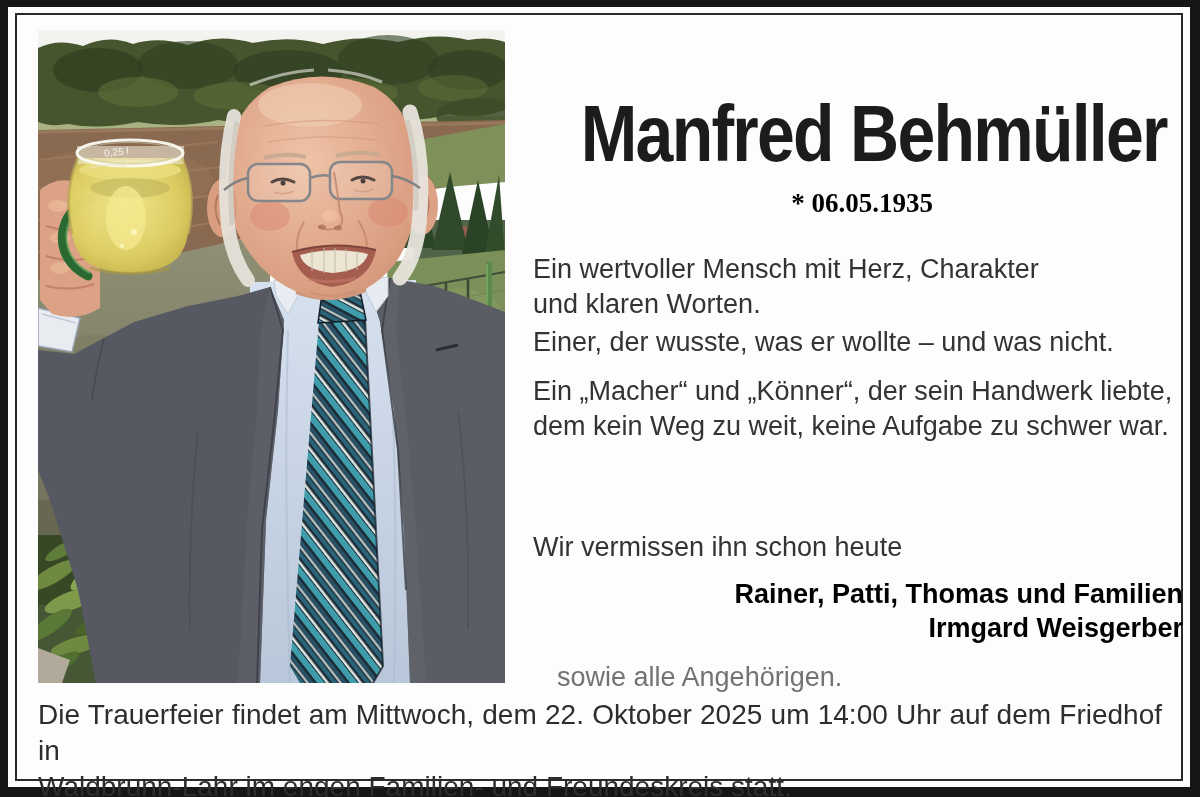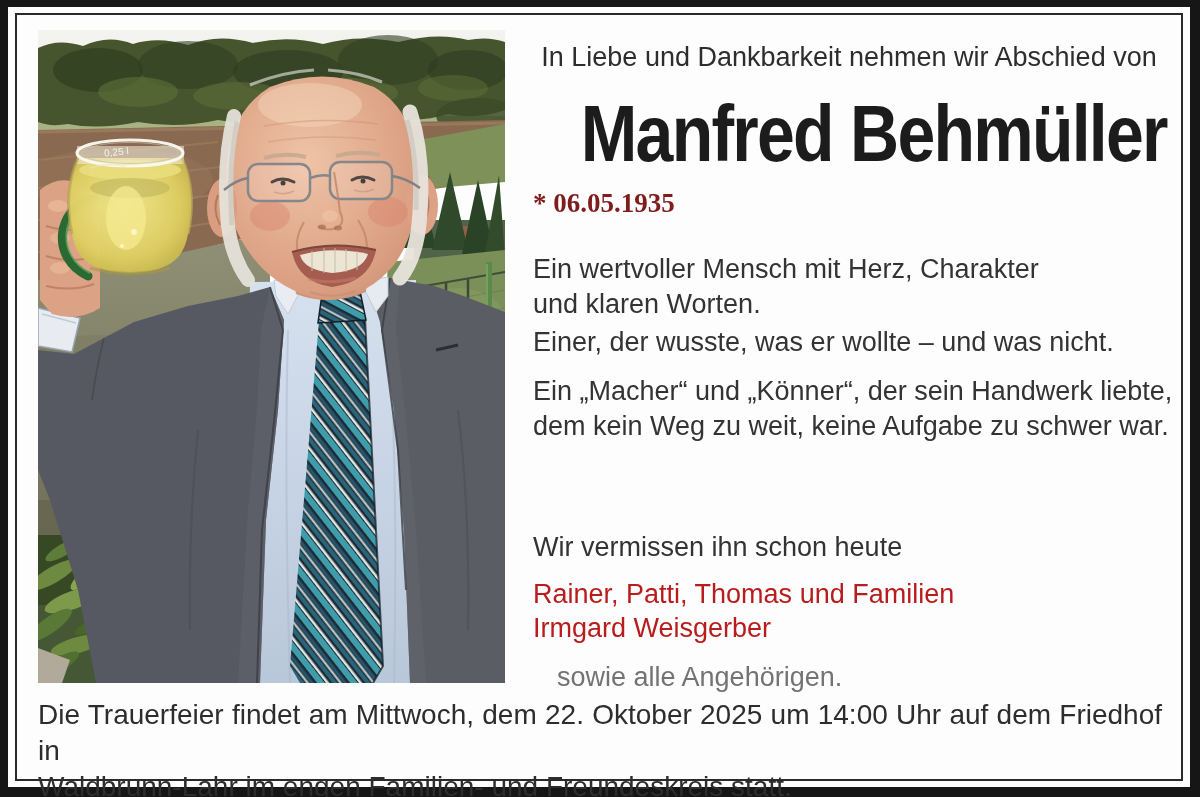--- a/index.html
+++ b/index.html
@@ -6,27 +6,27 @@
   .stage{position:relative;width:1200px;height:797px;background:#161616;overflow:hidden;
          font-family:"Liberation Sans",sans-serif;}
   .page{position:absolute;left:8px;top:7px;width:1182px;height:780px;background:#fdfdfd;}
   .frame{position:absolute;left:7px;top:6px;width:1164px;height:764px;border:2px solid #2a2a2a;}
   .photo{position:absolute;left:30px;top:23px;width:467px;height:653px;}
   .intro{position:absolute;left:525px;top:33px;width:632px;text-align:center;
          font-size:27px;line-height:34px;color:#2d2d2d;}
   .name-wrap{position:absolute;left:525px;top:85px;width:632px;text-align:right;white-space:nowrap;}
   .name{display:inline-block;transform:scaleX(.86);transform-origin:50% 50%;
         font-weight:bold;font-size:79px;line-height:84px;letter-spacing:-2px;color:#1c1c1c;}
-  .dates{position:absolute;left:525px;top:181px;width:632px;display:flex;gap:56px;
-         font-family:"Liberation Serif",serif;font-weight:bold;font-size:27px;line-height:30px;color:#7f1d1d;}
+  .dates{position:absolute;left:538px;top:181px;width:632px;display:flex;justify-content:center;gap:56px;
+         font-family:"Liberation Serif",serif;font-weight:bold;font-size:27px;line-height:30px;color:#000000;}
   .date-item{white-space:nowrap;}
   .para{position:absolute;left:525px;width:650px;font-size:27px;line-height:35px;color:#333;white-space:pre-line;}
   .p1{top:245px}.p2{top:318px}.p3{top:367px}.p4{top:445px}.p5{top:523px}
   .mourners{position:absolute;left:525px;top:570px;width:650px;font-size:27px;line-height:34px;
-            font-weight:normal;color:#b91c1c;white-space:pre-line;}
+            font-weight:bold;color:#000000;white-space:pre-line;text-align:right;}
   .closing{position:absolute;left:525px;top:653px;width:650px;font-size:27px;line-height:35px;color:#737373;margin-left:24px;}
   .funeral{position:absolute;left:30px;top:690px;width:1124px;font-size:28px;line-height:36px;color:#2d2d2d;}
   .f1{text-align:justify;text-align-last:justify;}
   .f2{text-align:left;}
 </style>
 </head>
 <body>
 
 <div class="stage">
   <div class="page">
@@ -275,21 +275,20 @@
         <circle cx="96" cy="202" r="3" fill="#fbf6c0"></circle>
         <circle cx="84" cy="216" r="2" fill="#fbf6c0"></circle>
         <path d="M40,128 C 30,150 28,176 34,204" stroke="#b0a24e" stroke-width="3" opacity="0.6" fill="none"></path>
         <path d="M144,128 C 154,150 156,176 150,204" stroke="#c8b856" stroke-width="3" opacity="0.6" fill="none"></path>
         <path d="M52,238 Q92,249 132,238" stroke="#a99a40" stroke-width="3" opacity="0.6" fill="none"></path>
         <path d="M52,138 Q70,132 88,136" stroke="#e8e4c8" stroke-width="2" opacity="0.55" fill="none"></path>
         <text x="66" y="124" font-size="10" fill="#f8f6ee" opacity="0.95" font-family="Liberation Sans, sans-serif" transform="rotate(-6 92 120)">0,25 l</text>
       </g>
     </svg>
 
-    <div class="intro">In Liebe und Dankbarkeit nehmen wir Abschied von</div>
 
     <div class="name-wrap">
       <span class="name">Manfred Behmüller</span>
     </div>
 
     <div class="dates">
       <span class="date-item">
         <span>*</span>
         <span>06.05.1935</span>
       </span>

